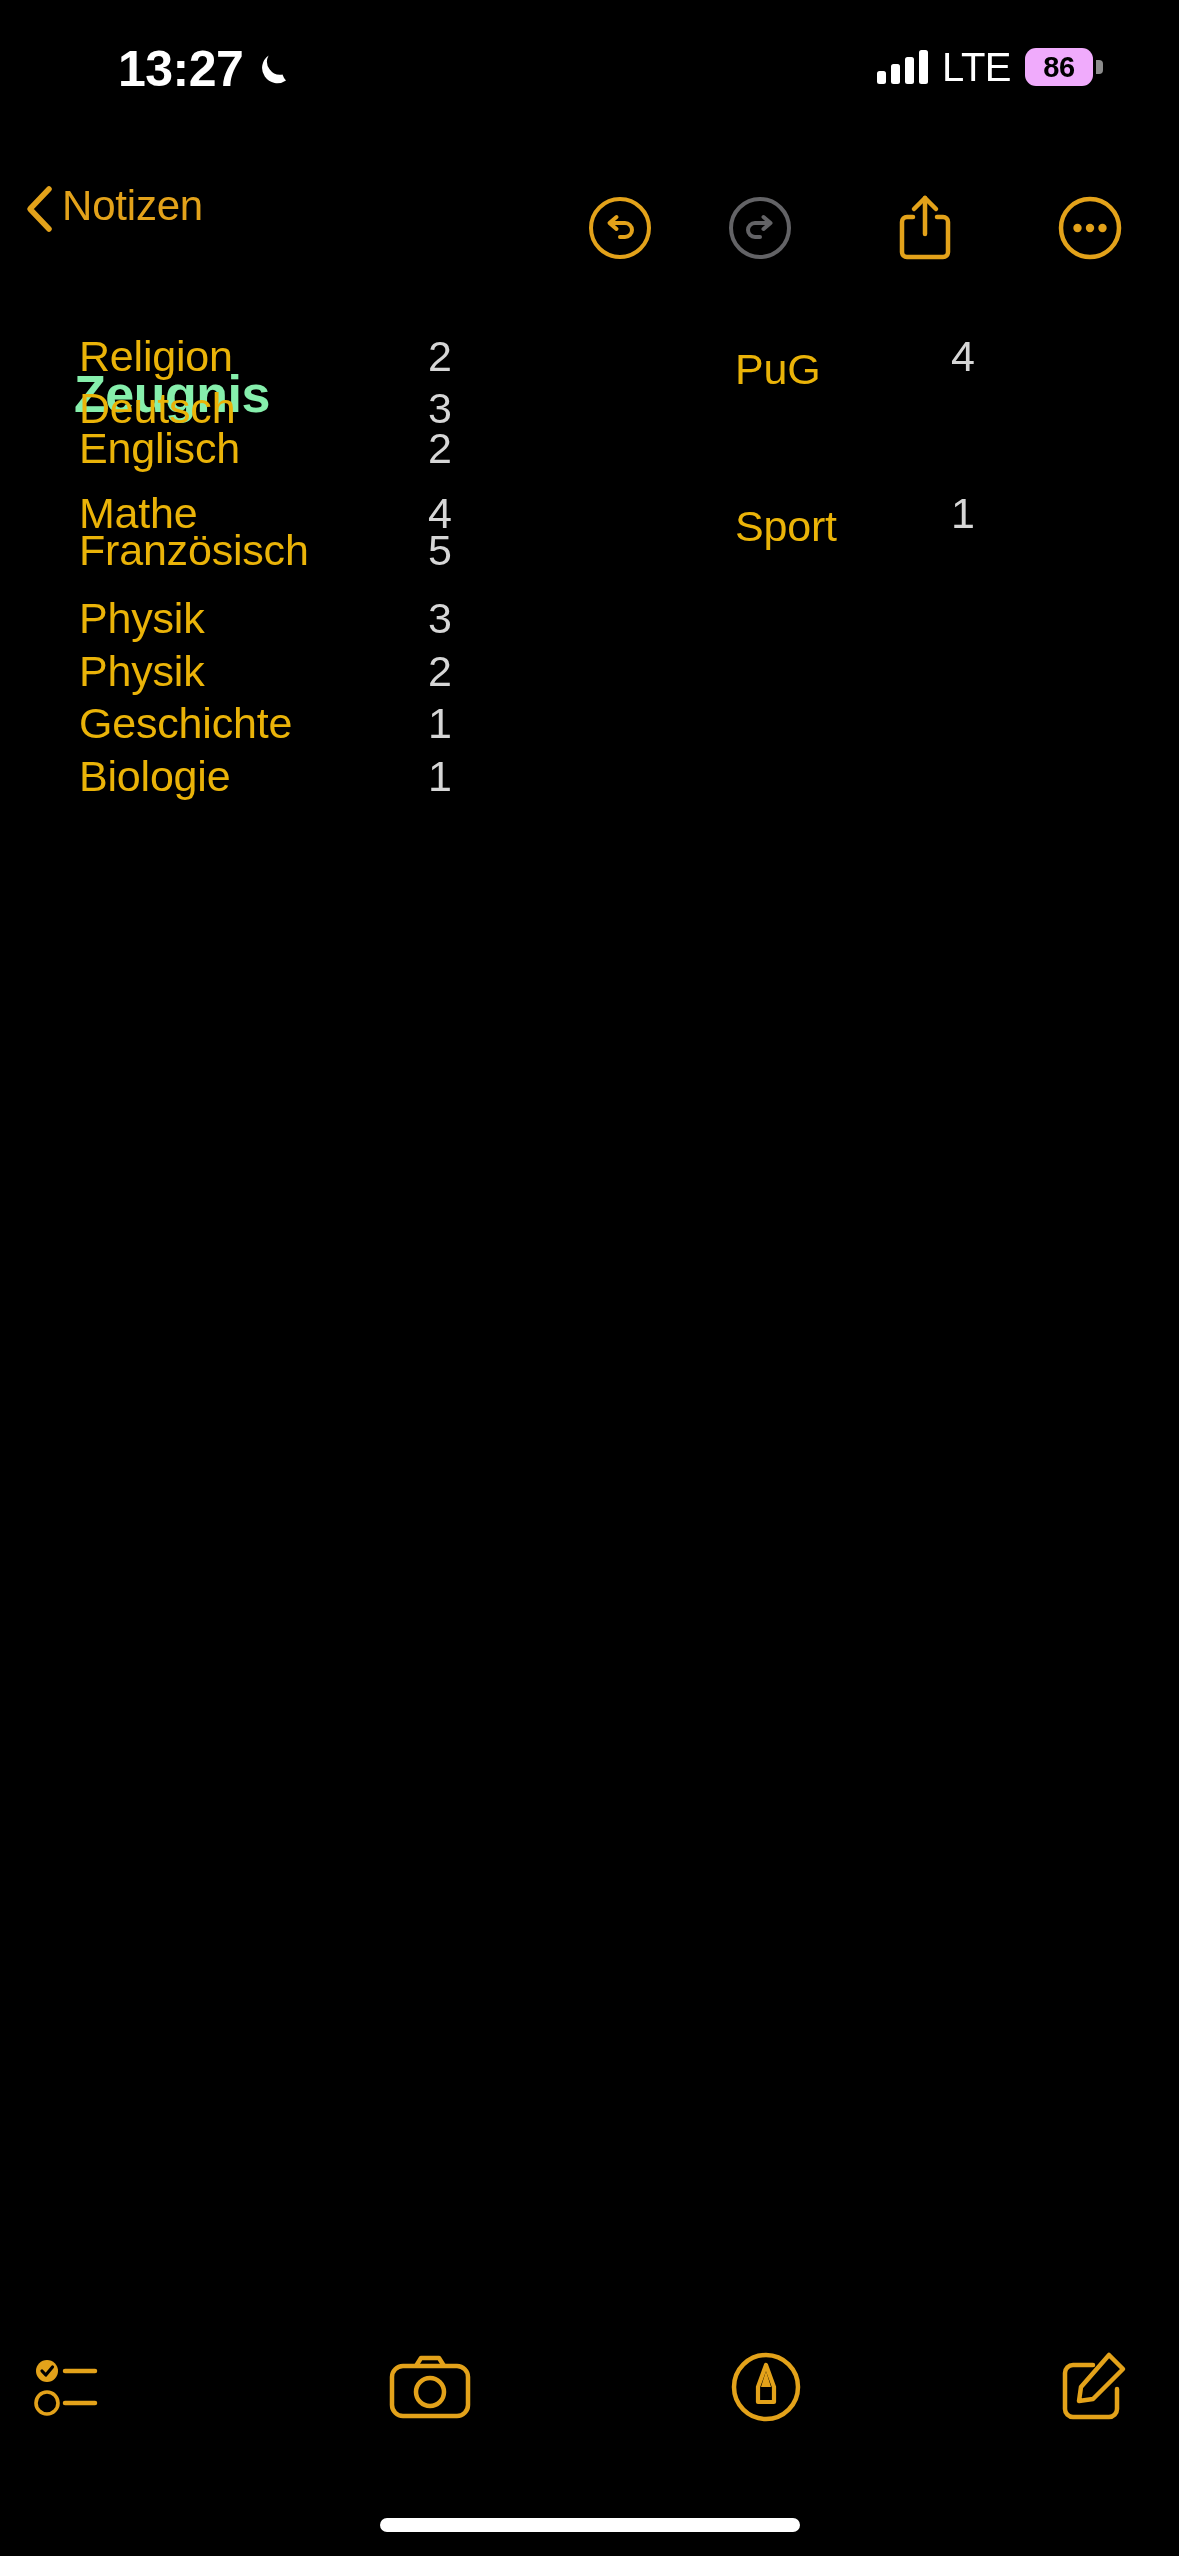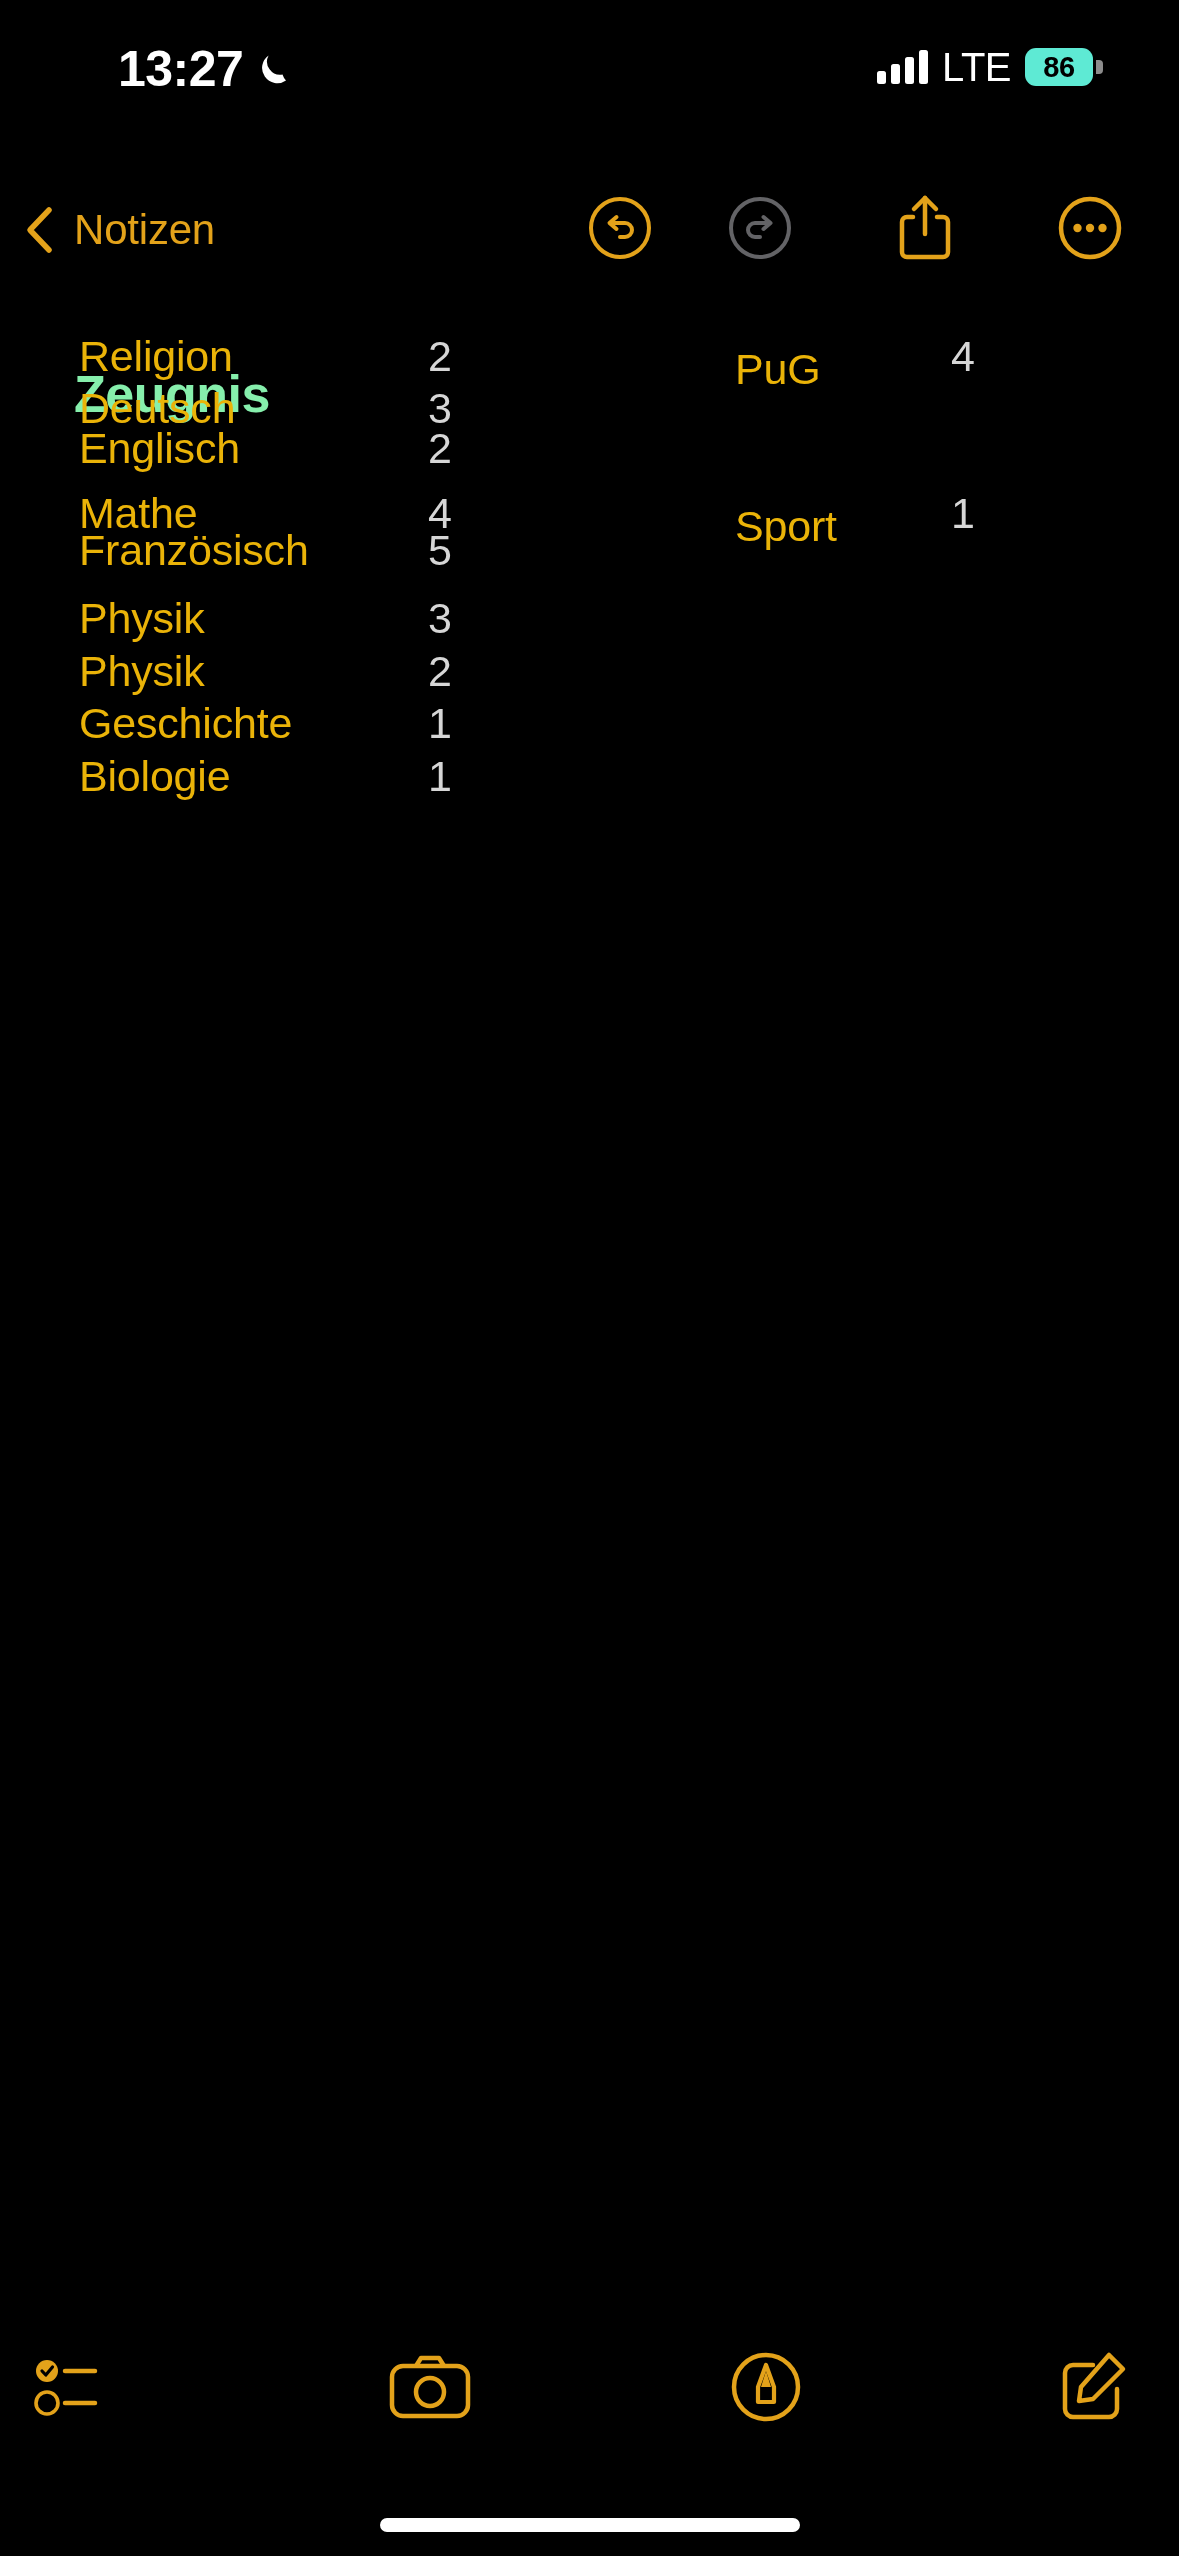--- a/index.html
+++ b/index.html
@@ -79,21 +79,21 @@
     position: relative;
     width: 72px;
     height: 38px;
     display: flex;
     align-items: center;
   }
   .battery-body {
     width: 68px;
     height: 38px;
     border-radius: 11px;
-    background: #5eead4;
+    background: #f0abfc;
     display: flex;
     align-items: center;
     justify-content: center;
   }
   .battery-level-text {
     color: #000000;
     font-size: 29px;
     font-weight: bold;
     letter-spacing: -0.5px;
     line-height: 1;
@@ -116,22 +116,22 @@
     left: 0;
     width: 1179px;
     height: 90px;
   }
   .back-button {
     position: absolute;
     left: 24px;
     top: 0;
     height: 90px;
     display: flex;
-    align-items: center;
-    gap: 20px;
+    align-items: flex-start;
+    gap: 8px;
     cursor: pointer;
   }
   .back-chevron {
     width: 30px;
     height: 48px;
     display: block;
   }
   .back-label {
     color: #e3a21a;
     font-size: 42px;

